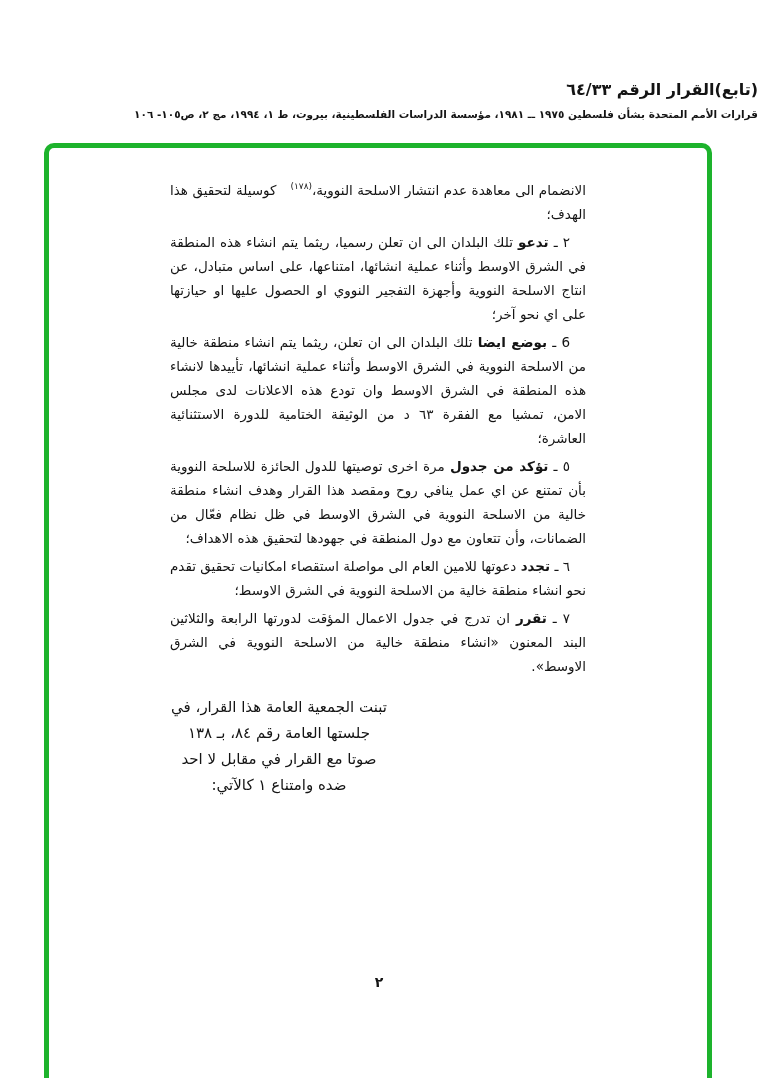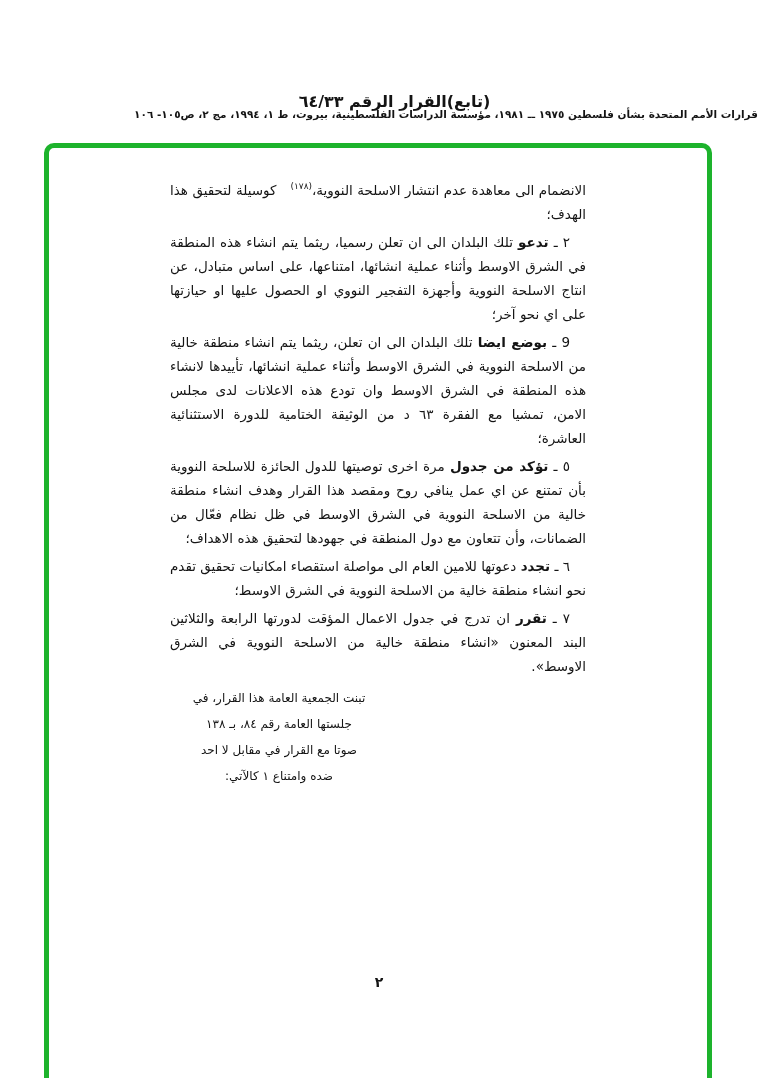--- a/index.html
+++ b/index.html
@@ -13,25 +13,24 @@
     position: relative;
     font-family: "DejaVu Sans", sans-serif;
     color: #141414;
     overflow: hidden;
   }
   .doc-title {
     position: absolute;
     top: 80px;
     left: 0;
     right: 0;
-    text-align: center;
     font-size: 16px;
     font-weight: bold;
     direction: rtl;
-    margin: 12px;
+    margin: 0;
     padding-left: 31px;
   }
   .doc-subtitle {
     position: absolute;
     top: 108px;
     left: 0;
     right: 0;
     font-size: 10.5px;
     font-weight: bold;
     direction: rtl;
@@ -65,26 +64,26 @@
     font-weight: bold;
   }
   .fn-ref {
     font-size: 9px;
     vertical-align: 6px;
     letter-spacing: 0.5px;
     padding-left: 14px;
   }
   .closing {
     width: 218px;
-    margin-top: 7px;
+    margin-top: 16px;
     margin-left: 0;
     margin-right: auto;
     text-align: center;
     line-height: 26px;
-    font-size: 12px;
+    font-size: 15px;
   }
   .footnote-area {
     position: absolute;
     right: 32px;
     bottom: 26px;
     width: 300px;
     direction: rtl;
     text-align: left; 
   }
   .footnote-rule {
@@ -116,21 +115,21 @@
 
 <h1 class="doc-title">(تابع)القرار الرقم ٦٤/٣٣</h1>
 
 <div class="doc-subtitle">قرارات الأمم المتحدة بشأن فلسطين ١٩٧٥ ــ ١٩٨١، مؤسسة الدراسات الفلسطينية، بيروت، ط ١، ١٩٩٤، مج ٢، ص١٠٥- ١٠٦</div>
 
 <div class="green-box" style="border-color: rgb(29, 179, 44);">
   <div class="text-column">
     <div id="paragraphs">
         <div class="para">الانضمام الى معاهدة عدم انتشار الاسلحة النووية،<span class="fn-ref">(١٧٨)</span>كوسيلة لتحقيق هذا الهدف؛</div>
         <div class="para numbered"><span>٢ ـ </span><b>تدعو</b> تلك البلدان الى ان تعلن رسميا، ريثما يتم انشاء هذه المنطقة في الشرق الاوسط وأثناء عملية انشائها، امتناعها، على اساس متبادل، عن انتاج الاسلحة النووية وأجهزة التفجير النووي او الحصول عليها او حيازتها على اي نحو آخر؛</div>
-        <div class="para numbered"><span>9 ـ </span><b>بوضع ايضا</b> تلك البلدان الى ان تعلن، ريثما يتم انشاء منطقة خالية من الاسلحة النووية في الشرق الاوسط وأثناء عملية انشائها، تأييدها لانشاء هذه المنطقة في الشرق الاوسط وان تودع هذه الاعلانات لدى مجلس الامن، تمشيا مع الفقرة ٦٣ د من الوثيقة الختامية للدورة الاستثنائية العاشرة؛</div>
+        <div class="para numbered"><span>6 ـ </span><b>بوضع ايضا</b> تلك البلدان الى ان تعلن، ريثما يتم انشاء منطقة خالية من الاسلحة النووية في الشرق الاوسط وأثناء عملية انشائها، تأييدها لانشاء هذه المنطقة في الشرق الاوسط وان تودع هذه الاعلانات لدى مجلس الامن، تمشيا مع الفقرة ٦٣ د من الوثيقة الختامية للدورة الاستثنائية العاشرة؛</div>
         <div class="para numbered"><span>٥ ـ </span><b>تؤكد من جدول</b> مرة اخرى توصيتها للدول الحائزة للاسلحة النووية بأن تمتنع عن اي عمل ينافي روح ومقصد هذا القرار وهدف انشاء منطقة خالية من الاسلحة النووية في الشرق الاوسط في ظل نظام فعّال من الضمانات، وأن تتعاون مع دول المنطقة في جهودها لتحقيق هذه الاهداف؛</div>
         <div class="para numbered"><span>٦ ـ </span><b>تجدد</b> دعوتها للامين العام الى مواصلة استقصاء امكانيات تحقيق تقدم نحو انشاء منطقة خالية من الاسلحة النووية في الشرق الاوسط؛</div>
         <div class="para numbered"><span>٧ ـ </span><b>تقرر</b> ان تدرج في جدول الاعمال المؤقت لدورتها الرابعة والثلاثين البند المعنون «انشاء منطقة خالية من الاسلحة النووية في الشرق الاوسط».</div>
       </div>
     <div class="closing" id="closing">
         <div class="closing-line">تبنت الجمعية العامة هذا القرار، في</div>
         <div class="closing-line">جلستها العامة رقم ٨٤، بـ ١٣٨</div>
         <div class="closing-line">صوتا مع القرار في مقابل لا احد</div>
         <div class="closing-line">ضده وامتناع ١ كالآتي:</div>
       </div>

